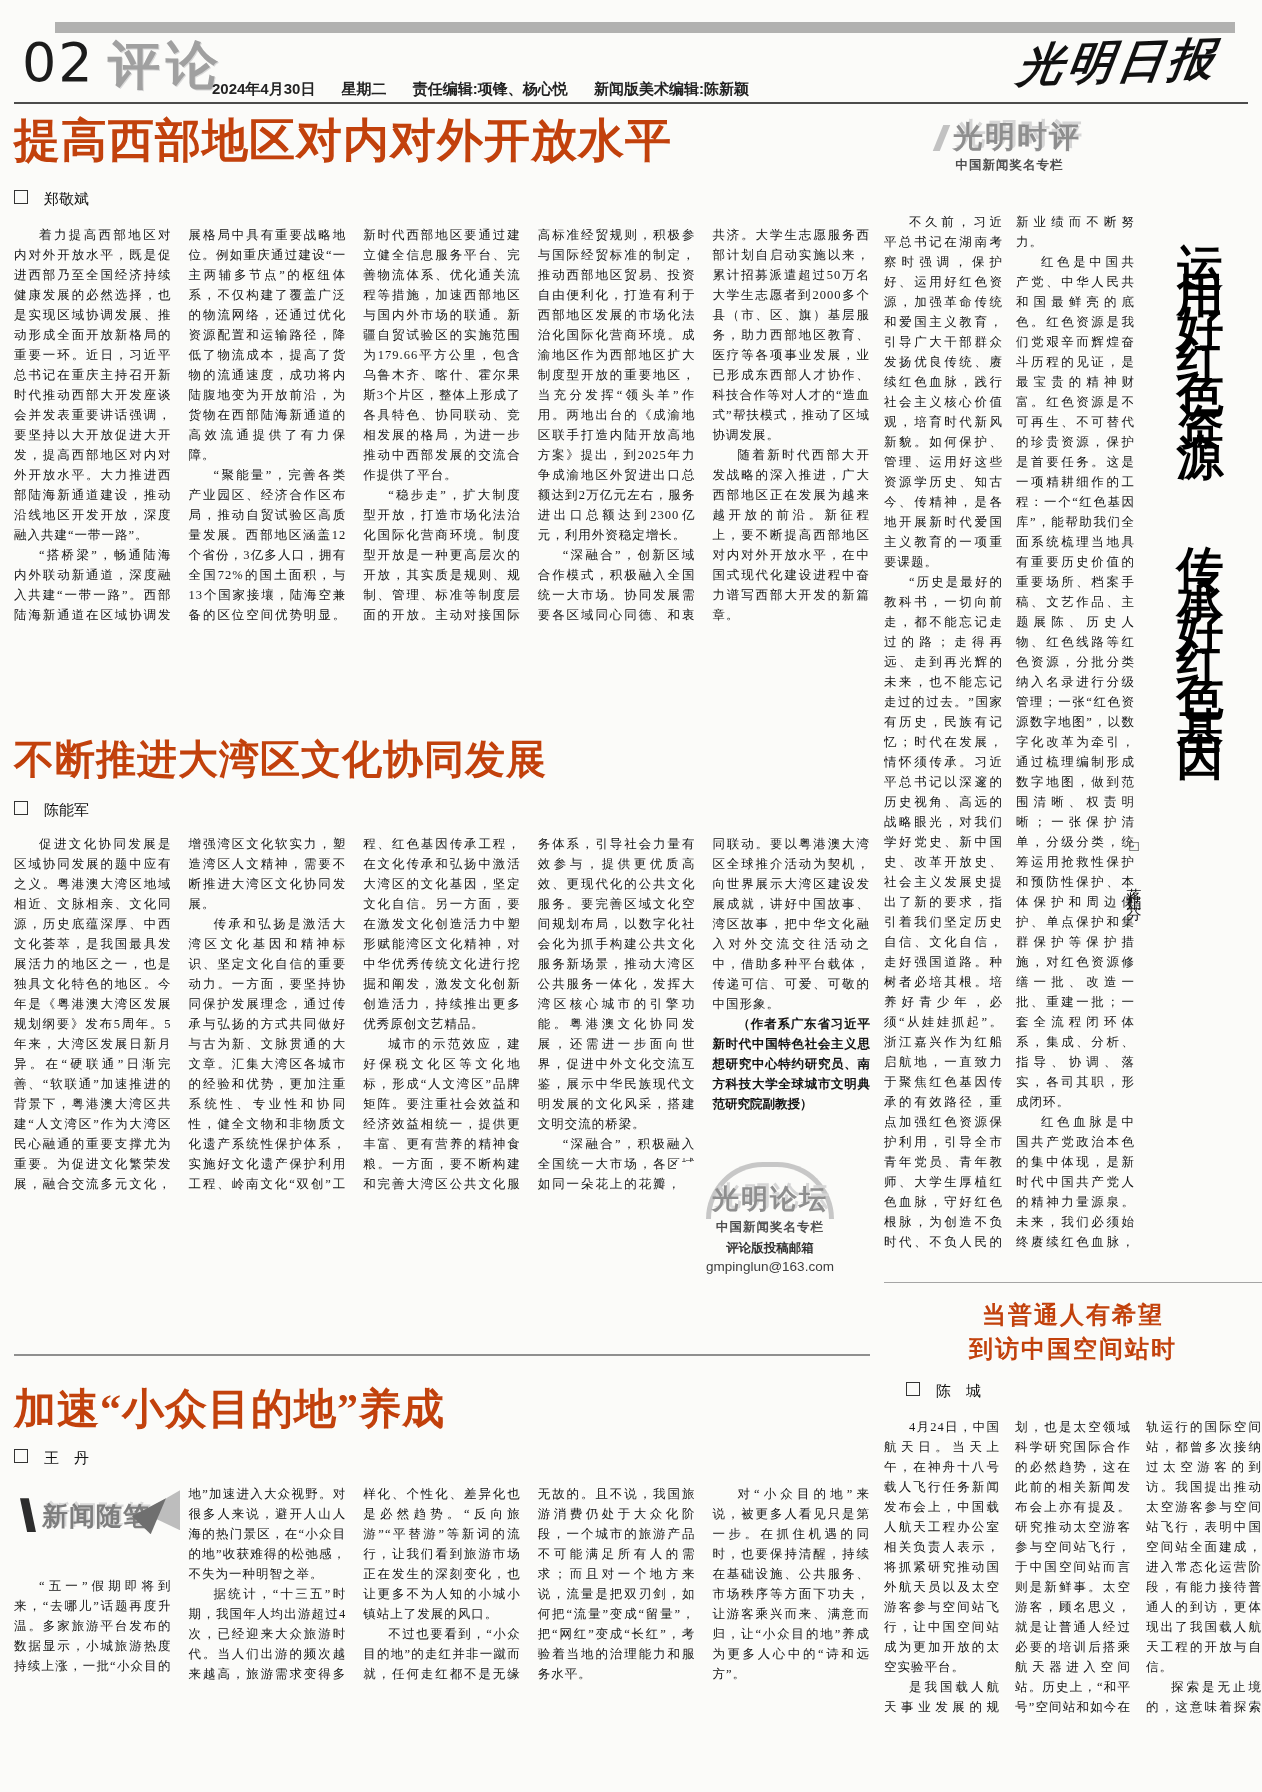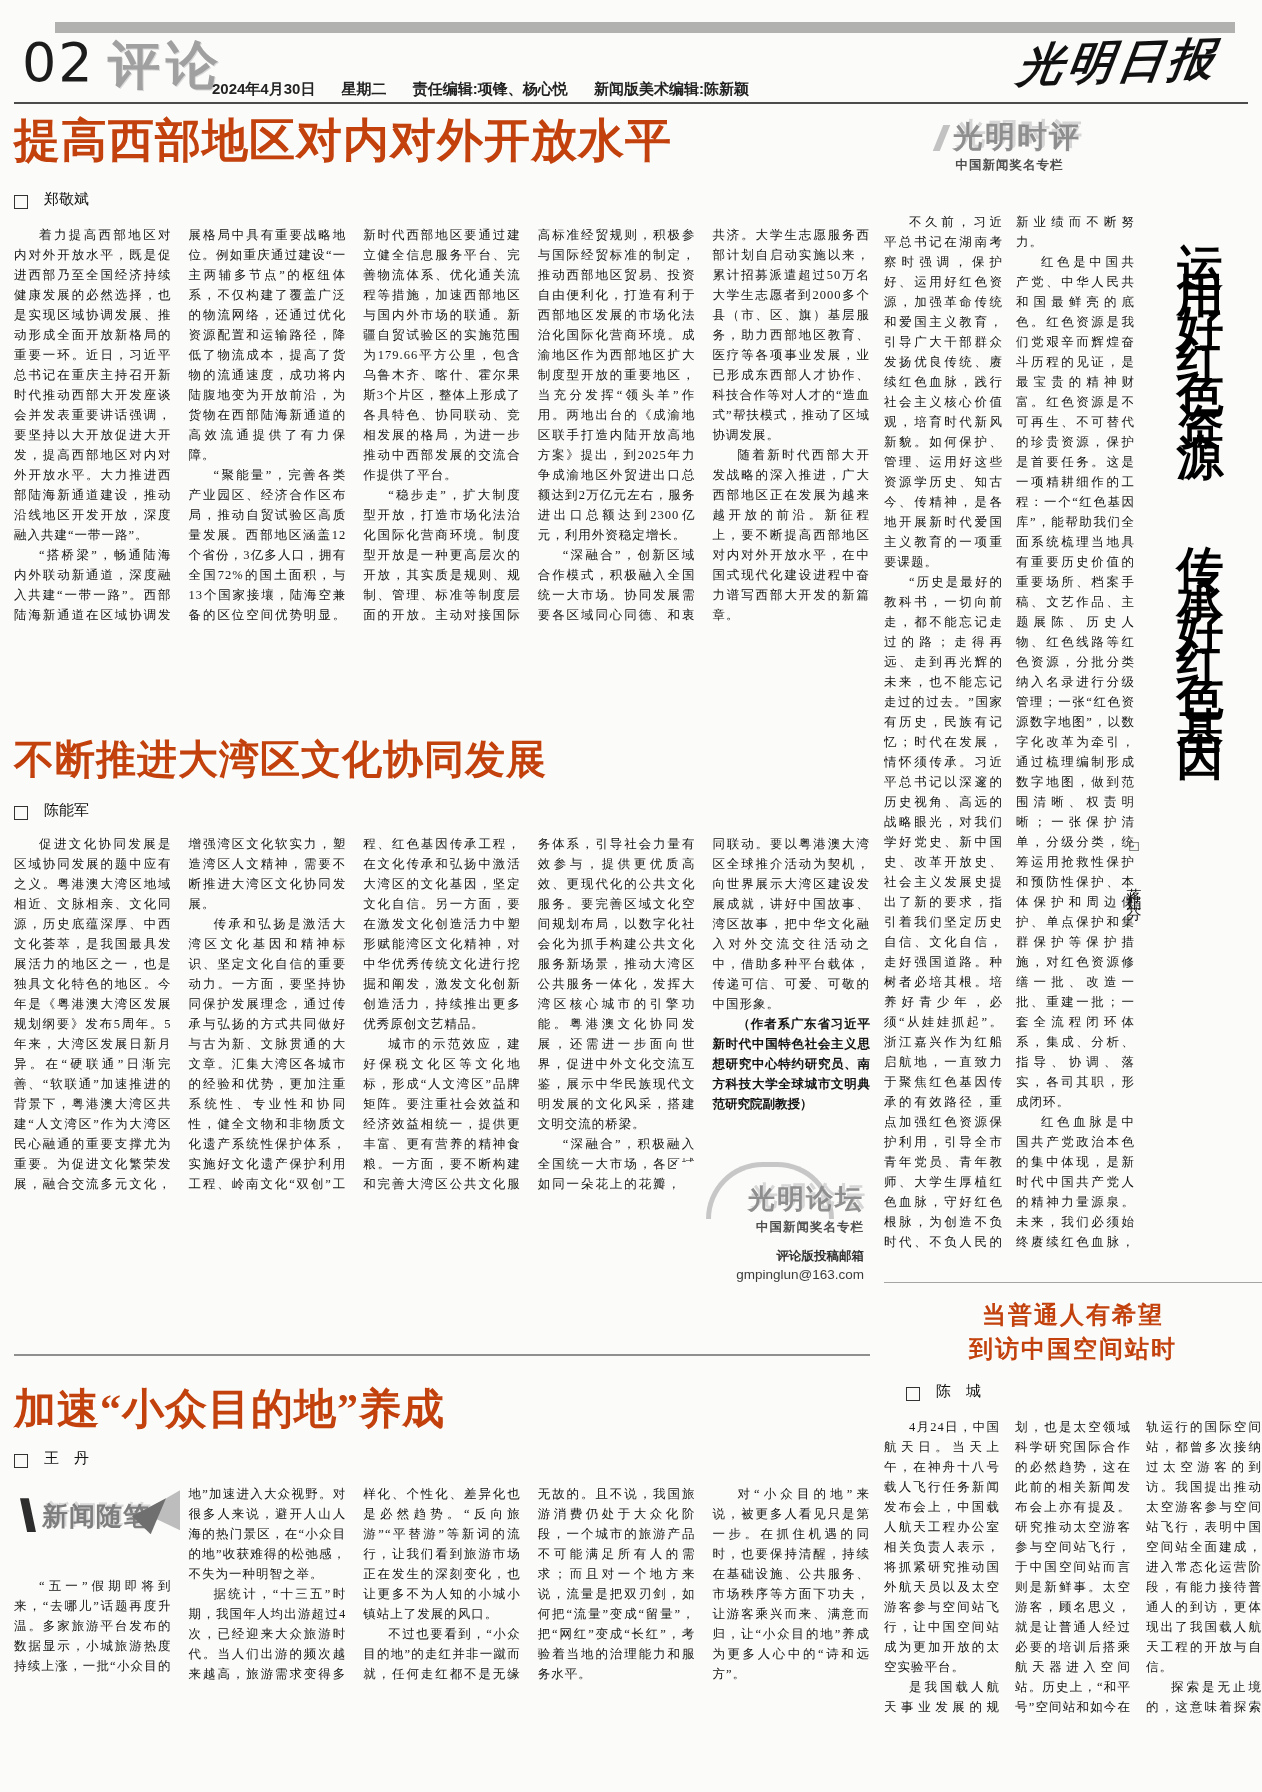--- a/index.html
+++ b/index.html
@@ -16,21 +16,21 @@
   .dateline{left:212px;top:80px;font-family:"Liberation Sans",sans-serif;font-weight:bold;
             font-size:15px;color:#222;white-space:nowrap;}
   .dateline span{margin-right:22px;}
   .masthead{left:1018px;top:38px;width:236px;font-size:46px;line-height:1;font-weight:bold;
             font-style:italic;transform:skew(-8deg,-2deg);letter-spacing:4px;color:#111;
             font-family:"DejaVu Serif",serif;}
   .header-rule{left:14px;top:102px;width:1234px;height:2px;background:#4c4c4c;}
 
   
   .headline{font-weight:700;color:#c2410c;margin:0;line-height:1.15;letter-spacing:1px;}
-  .byline{font-size:15px;color:#111;display:flex;align-items:flex-end;}
+  .byline{font-size:15px;color:#111;display:flex;align-items:flex-start;}
   .sq{display:inline-block;width:12px;height:12px;border:1.6px solid #333;margin-right:16px;flex:0 0 auto;}
   .body-text{font-size:12.5px;line-height:1.6;text-align:justify;letter-spacing:1px;
              overflow:hidden;color:#141414;}
   .body-text p.para{margin:0;text-indent:2em;}
   .body-text p.note{font-family:"Liberation Sans",sans-serif;font-weight:bold;letter-spacing:0;}
   .cols5{column-count:5;column-gap:17px;}
   .cols2{column-count:2;column-gap:13px;}
   .cols3{column-count:3;column-gap:15px;}
 
   
@@ -55,26 +55,26 @@
   .v-author{left:1124px;top:838px;writing-mode:vertical-rl;font-size:15px;
             letter-spacing:9px;color:#111;}
 
   
   .a2{left:14px;top:737px;width:856px;}
   .a2 .headline{font-size:40px;}
   .a2 .byline{margin-top:18px;}
   .a2 .body-text{margin-top:14px;height:508px;}
 
   
-  .luntan{left:676px;top:1162px;width:188px;text-align:right;background:#fbfbf9;}
+  .luntan{left:676px;top:1162px;width:188px;text-align:center;background:#fbfbf9;}
   .arc{width:118px;height:52px;margin:0 auto -34px auto;border:5px solid #c7c7c7;border-bottom:none;
        border-radius:120px 120px 0 0;}
   .luntan .badge-big{font-size:27px;position:relative;}
   .mail-label{font-family:"Liberation Sans",sans-serif;font-weight:bold;font-size:12.5px;
-              color:#333;margin-top:12px;}
+              color:#333;margin-top:4px;}
   .mail-addr{font-family:"Liberation Sans",sans-serif;font-size:13.5px;color:#3c3c3c;margin-top:2px;}
 
   .divider23{left:14px;top:1354px;width:856px;height:2px;background:#8f8f8f;}
 
   
   .a3{left:14px;top:1384px;width:856px;}
   .a3 .headline{font-size:42px;line-height:1.22;}
   .a3 .byline{margin-top:14px;}
   .a3 .body-text{margin-top:16px;height:208px;}
   .suibi{break-inside:avoid;width:100%;height:84px;position:relative;margin-bottom:8px;}

